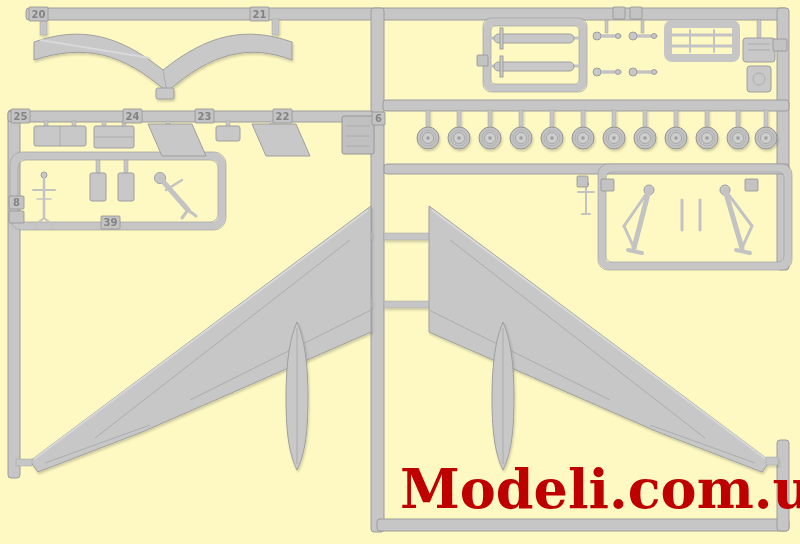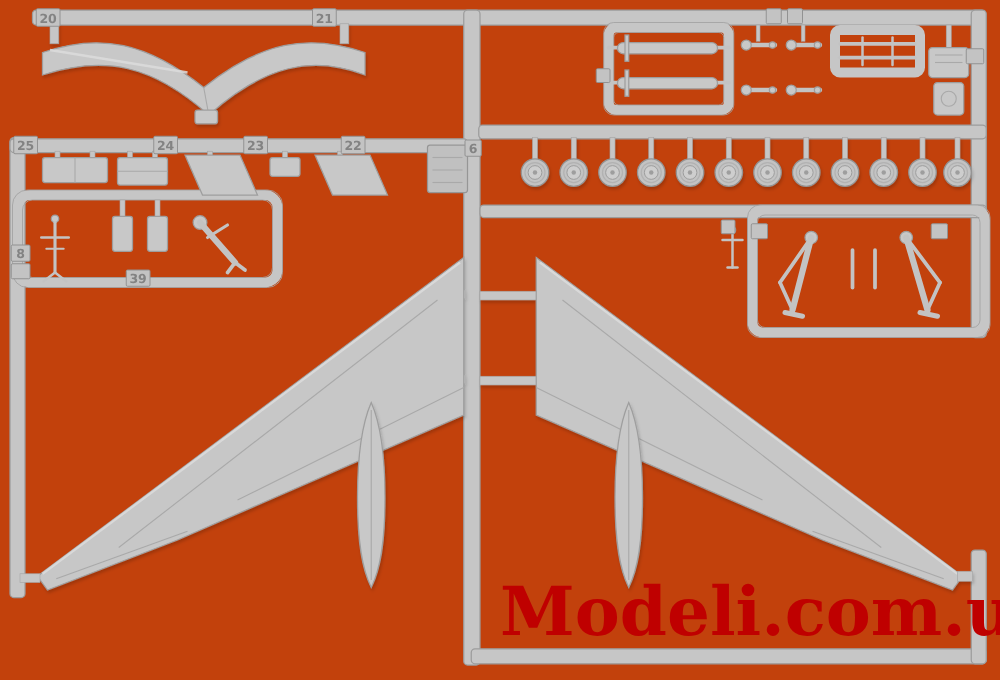--- a/index.html
+++ b/index.html
@@ -1,16 +1,16 @@
 <!DOCTYPE html>
 <html><head>
 <meta charset="utf-8">
 <style>
   html,body{margin:0;padding:0;background:#ffffff;}
-  #stage{position:relative;width:800px;height:544px;background:#c2410c;overflow:hidden;
+  #stage{position:relative;width:800px;height:544px;background:#fef9c3;overflow:hidden;
          font-family:"DejaVu Sans",sans-serif;}
   .runner{fill:#c6c6c6;stroke:#9c9c9c;stroke-width:1;}
   .frame{fill:none;stroke:#c6c6c6;stroke-width:8;}
   .frameEdge{fill:none;stroke:#a2a2a2;stroke-width:0.7;}
   .part{fill:#c8c8c8;stroke:#9e9e9e;stroke-width:1;}
   .partDark{fill:#c0c0c0;stroke:#969696;stroke-width:1;}
   .wing{fill:#c7c7c7;stroke:#a0a0a0;stroke-width:1;}
   .stub{fill:#c6c6c6;stroke:#a5a5a5;stroke-width:0.5;}
   .rod{stroke:#c3c3c3;stroke-linecap:round;fill:none;}
   .detail{stroke:#a9a9a9;stroke-width:0.9;fill:none;}

